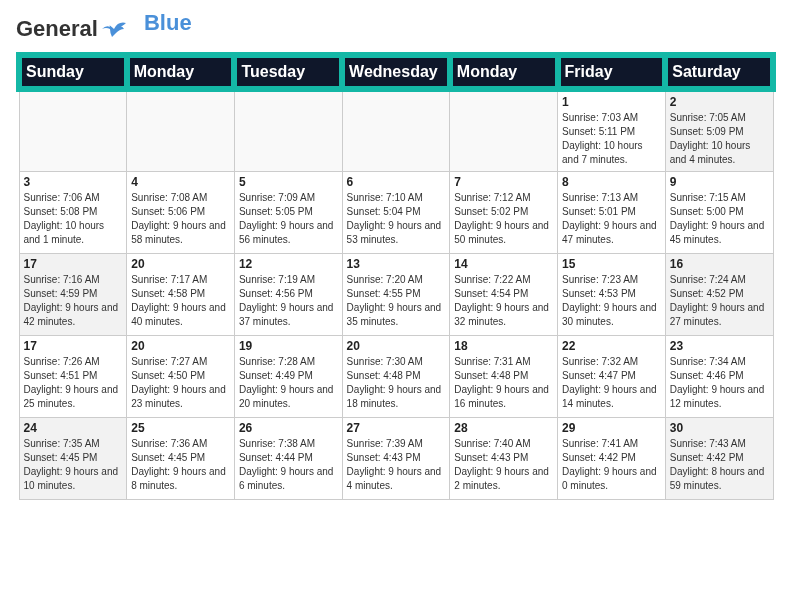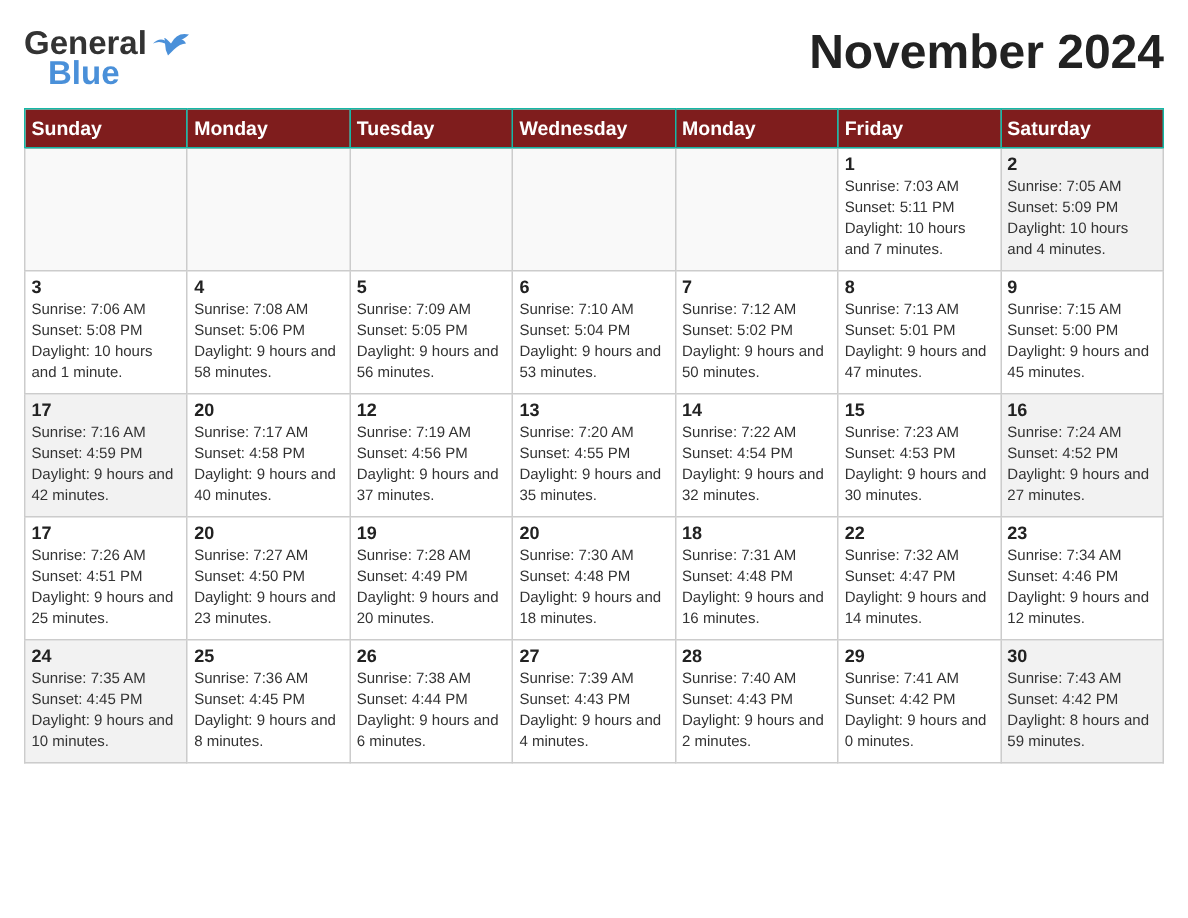--- a/index.html
+++ b/index.html
@@ -11,42 +11,42 @@
       padding: 16px;
     }
     .header {
       display: flex;
       justify-content: space-between;
       align-items: flex-start;
       margin-bottom: 10px;
     }
     .logo {
       display: flex;
-      flex-direction: column;
+      flex-direction: row;
       align-items: flex-start;
     }
     .title-block { text-align: right; }
     .month-title {
       font-size: 32px;
       font-weight: bold;
       color: #222;
     }
     .location {
       font-size: 15px;
       color: #555;
     }
     .calendar { width: 100%; border-collapse: collapse; }
     .calendar th {
-      background: #7f1d1d;
+      background: #0f172a;
       color: #fff;
-      font-size: 13px;
+      font-size: 16px;
       font-weight: bold;
       padding: 5px 4px;
       text-align: left;
-      border: 1px solid #14b8a6;
+      border: 6px solid #14b8a6;
     }
     .calendar td {
       vertical-align: top;
       border: 1px solid #ccc;
       padding: 3px 4px;
       font-size: 10px;
       color: #333;
       width: calc(100%/7);
       min-height: 80px;
       background: #fff;
@@ -70,21 +70,20 @@
   <div class="logo">
     <div style="display:flex; align-items:center; gap:2px;">
       <span style="font-size:22px; font-weight:bold; color:#333;">General</span>
       <svg width="28" height="20" viewBox="0 0 28 20">
         <path d="M14 10 Q18 2 26 4 Q22 8 18 8 Q22 6 24 10 Q20 10 16 14 Q14 16 12 18 Q10 14 10 10 Q6 8 2 10 Q6 6 10 8 Q8 4 14 10Z" fill="#4a90d9"></path>
       </svg>
     </div>
     <span style="font-size:22px; font-weight:bold; color:#4a90d9; margin-top:-6px; margin-left:16px;">Blue</span>
   </div>
   <div class="title-block">
-    <div class="month-title">November 2024</div>
   </div>
 </div>
 
 <table class="calendar">
   <thead>
     <tr>
     <th>Sunday</th>
         <th>Monday</th>
         <th>Tuesday</th>
         <th>Wednesday</th>

